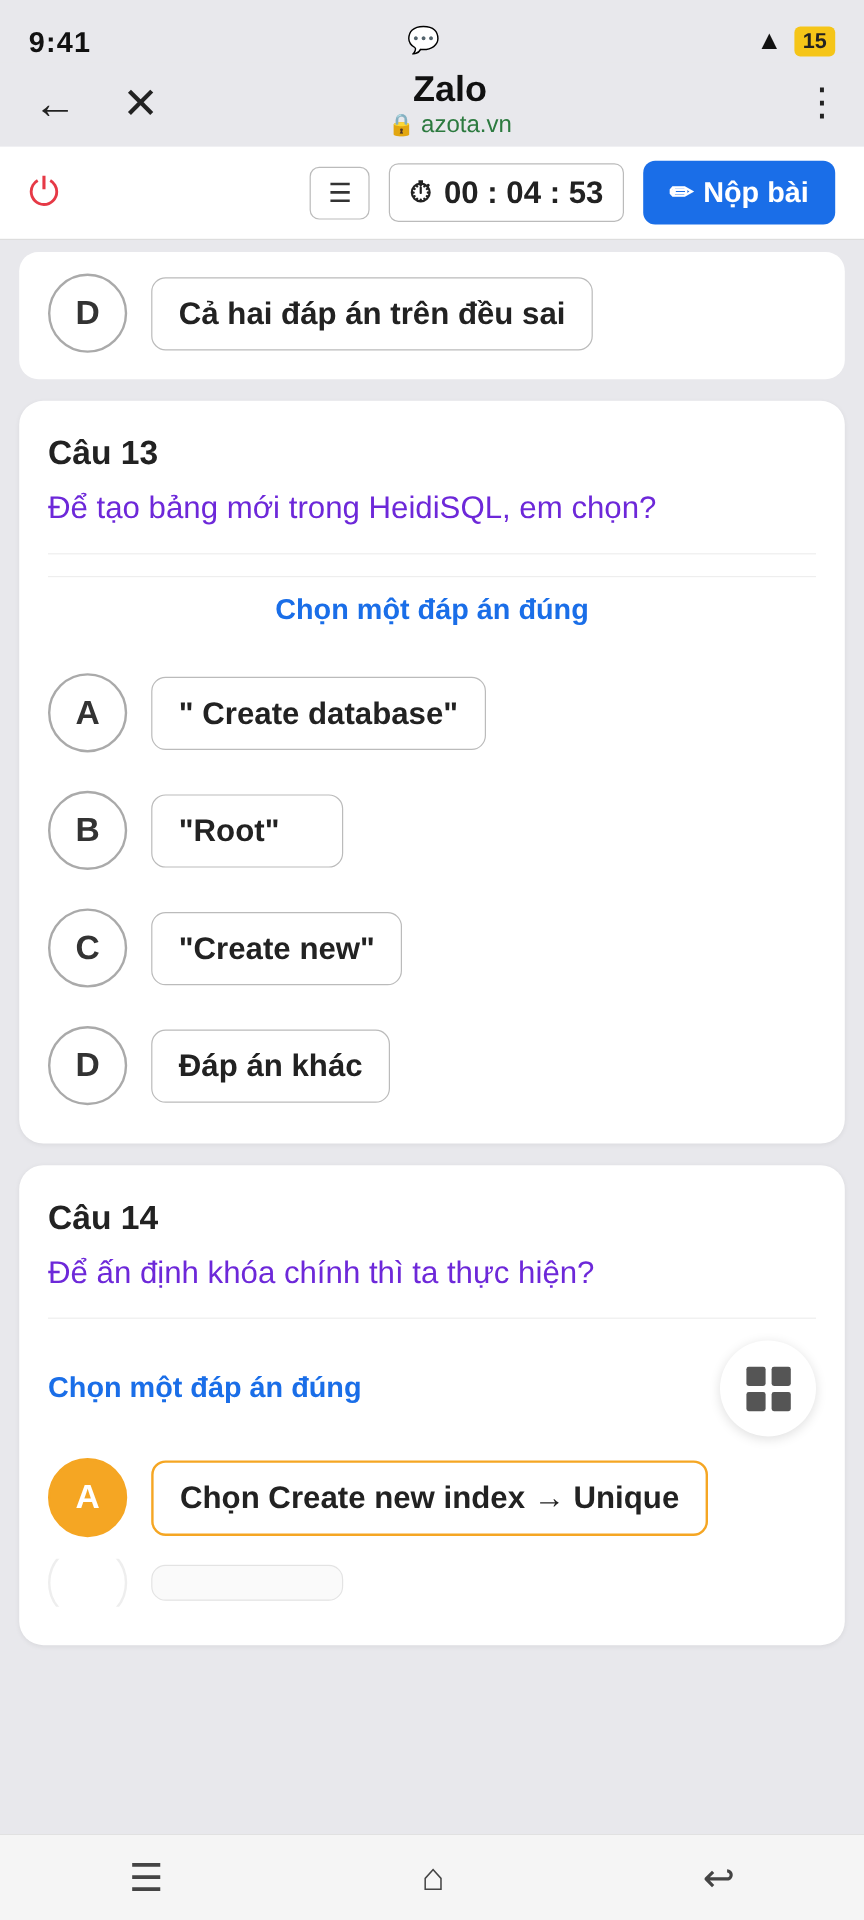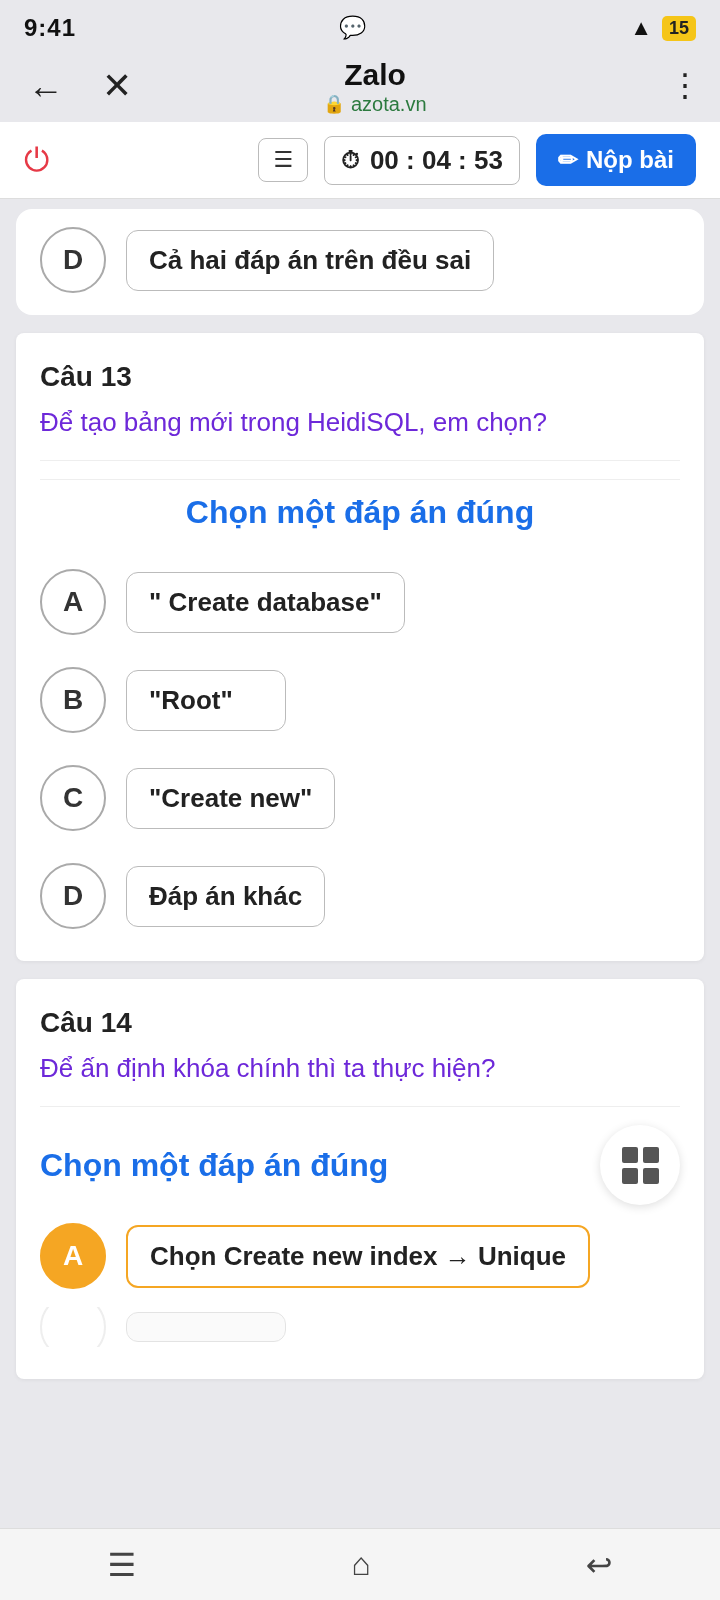--- a/index.html
+++ b/index.html
@@ -10,23 +10,22 @@
       background: #e8e8ec;
       font-family: -apple-system, 'Helvetica Neue', Arial, sans-serif;
       font-size: 28px;
       color: #222;
     }
 
     
     .status-bar {
       background: #e8e8ec;
       display: flex;
-      align-items: center;
       justify-content: space-between;
-      padding: 10px 24px 6px 24px;
+      padding: 22px 24px 6px 24px;
       height: 52px;
     }
     .status-left {
       font-size: 24px;
       font-weight: 600;
       letter-spacing: 1px;
       color: #111;
     }
     .status-right {
       display: flex;
@@ -156,21 +155,21 @@
     .submit-icon { font-size: 24px; }
 
     
     .content {
       padding: 0 0 20px 0;
     }
 
     
     .question-card {
       background: #fff;
-      border-radius: 8px;
+      border-radius: 20px;
       margin: 18px 16px;
       padding: 28px 24px 32px 24px;
       box-shadow: 0 1px 4px rgba(0,0,0,0.06);
     }
     .answer-row {
       display: flex;
       align-items: center;
       gap: 20px;
       margin-top: 14px;
     }
@@ -216,21 +215,21 @@
     }
     .question-text {
       font-size: 26px;
       color: #6d28d9;
       line-height: 1.5;
       margin-bottom: 18px;
     }
     .choose-label {
       text-align: center;
       color: #1a6ee8;
-      font-size: 32px;
+      font-size: 24px;
       font-weight: 600;
       margin-bottom: 24px;
       padding-top: 14px;
       border-top: 1px solid #eee;
     }
 
     
     .options-list {
       display: flex;
       flex-direction: column;

